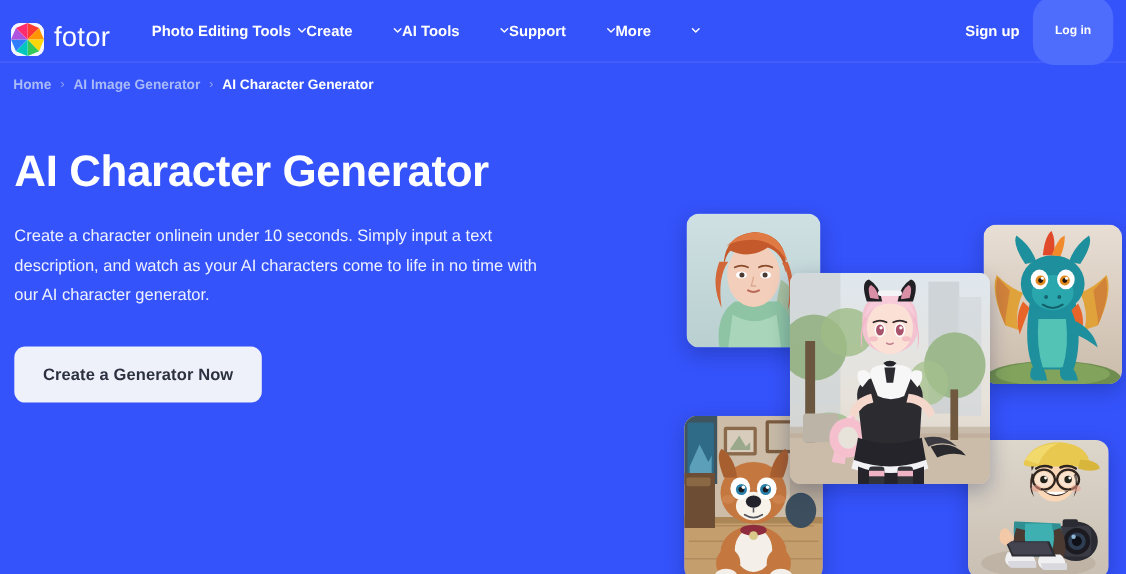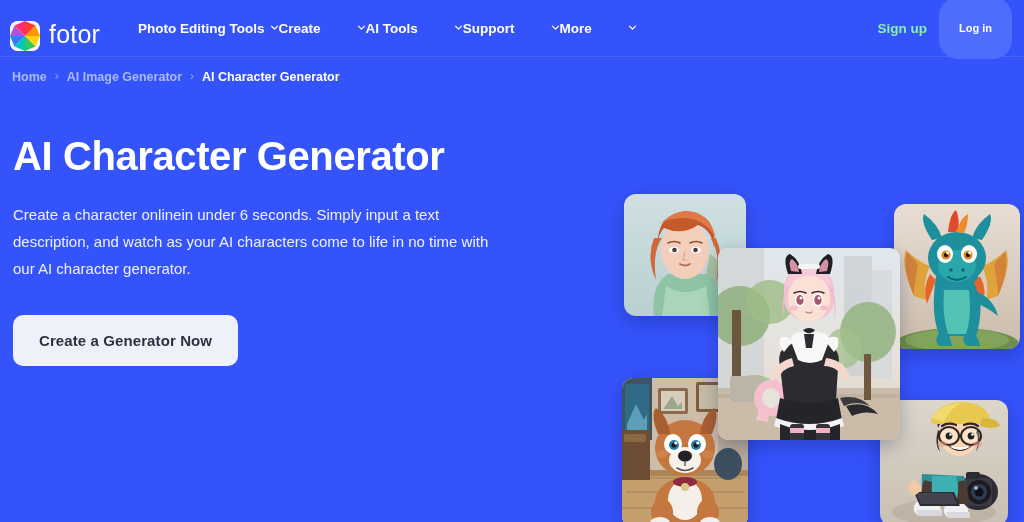--- a/index.html
+++ b/index.html
@@ -99,21 +99,21 @@
   .nav-right {
     display: flex;
     align-items: center;
     gap: 12px;
     margin-left: 34px;
   }
 
   .signup-link {
     font-size: 13.5px;
     font-weight: 700;
-    color: #86efac;
+    color: #ffffff;
     cursor: pointer;
     white-space: nowrap;
   }
 
   .login-btn {
     font-size: 11px;
     font-weight: 700;
     color: #ffffff;
     background: #4f6dfd;
     border: none;
@@ -317,21 +317,21 @@
     <span class="crumb-sep">›</span>
     <span class="crumb">AI Image Generator</span>
     <span class="crumb-sep">›</span>
     <span class="crumb current">AI Character Generator</span>
   </div>
 
   <section class="hero">
 
     <div class="hero-copy">
       <h1 class="hero-title">AI Character Generator</h1>
-      <p class="hero-desc">Create a character onlinein under 6 seconds. Simply input a text description, and watch as your AI characters come to life in no time with our AI character generator.</p>
+      <p class="hero-desc">Create a character onlinein under 10 seconds. Simply input a text description, and watch as your AI characters come to life in no time with our AI character generator.</p>
       <button class="cta-btn">Create a Generator Now</button>
     </div>
 
     <div class="collage">
 
       <div class="shot shot-woman">
         <svg class="art" viewBox="0 0 122 122" xmlns="http://www.w3.org/2000/svg">
           <defs>
             <linearGradient id="wbg" x1="0" y1="0" x2="0" y2="1">
               <stop offset="0%" stop-color="#cfe0e2"></stop>

